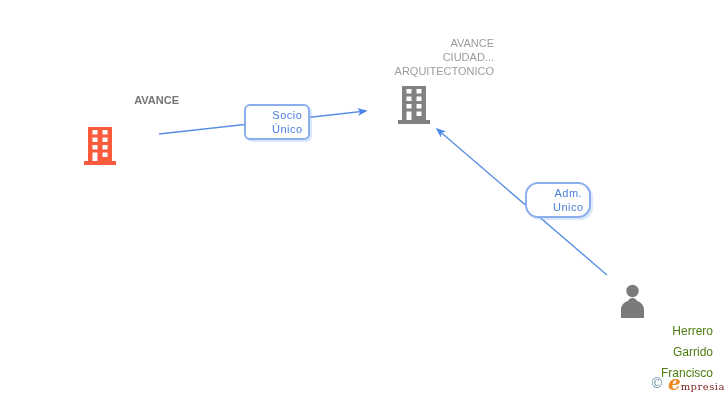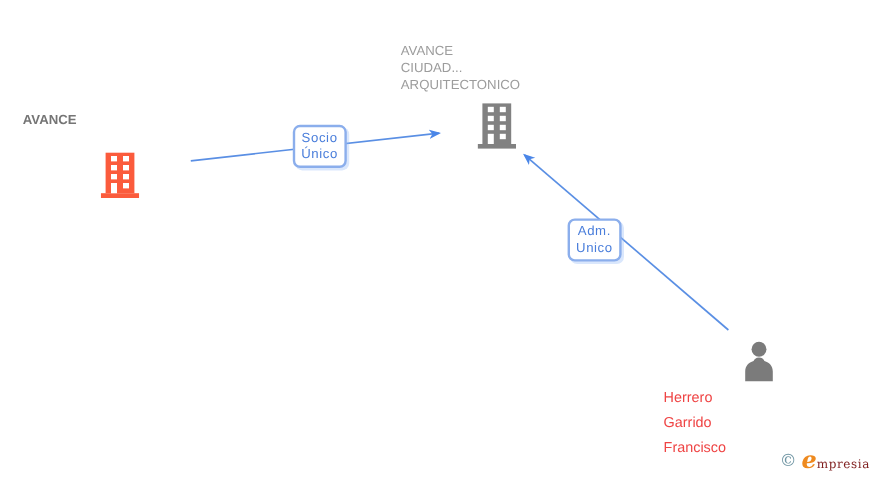--- a/index.html
+++ b/index.html
@@ -6,49 +6,49 @@
   #canvas{
     position:relative;
     width:728px;height:400px;
     background:#ffffff;
     overflow:hidden;
     font-family:"Liberation Sans",sans-serif;
   }
   #arrow-layer{position:absolute;left:0;top:0;width:728px;height:400px;}
 
   .entity-label{
-    position:absolute;text-align:left;font-size:11px;line-height:14px;
+    position:absolute;text-align:right;font-size:11px;line-height:14px;
   }
   .entity-label span{display:block;}
   #label-company-left{left:19px;top:93px;width:160px;font-weight:bold;color:#757575;line-height:15px;}
   #label-company-center{left:334px;top:36px;width:160px;font-weight:400;color:#9C9C9C;}
-  #label-person{left:553px;top:321px;width:160px;font-weight:400;color:#ef4444;font-size:12px;line-height:21px;}
+  #label-person{left:553px;top:321px;width:160px;font-weight:400;color:#4d7c0f;font-size:12px;line-height:21px;}
 
   .icon-abs{position:absolute;}
   #icon-company-left{left:84px;top:127px;}
   #icon-company-center{left:398px;top:86px;}
   #icon-person{left:617px;top:284px;}
 
   .relation-box{
     position:absolute;
     background:#ffffff;
     border:2px solid #8BAEEC;
     border-radius:6px;
     box-shadow:2px 2px 0 rgba(150,185,245,0.35);
     color:#4A7EDB;
     font-size:11px;
     line-height:14px;
     letter-spacing:0.5px;
     text-align:center;
     padding:2px 5px;
     min-width:30px;
   }
-  .relation-box span{display:block;}
+  .relation-box span{display:block;margin-left:21px;}
   #relation-socio{left:244px;top:104px;}
-  #relation-adm{left:473px;top:182px;}
+  #relation-adm{left:525px;top:182px;border-radius:13px;}
 
   #watermark{
     position:absolute;right:3px;bottom:5px;
     font-family:"DejaVu Serif",serif;
     white-space:nowrap;
   }
   #watermark .copy{color:#6F95A3;font-size:14px;font-style:normal;vertical-align:2px;margin-right:4px;}
   #watermark .brand-e{color:#EE8A1F;font-size:20px;font-style:italic;font-weight:bold;}
   #watermark .brand-rest{color:#7f1d1d;font-size:10px;letter-spacing:0.5px;}
 </style>

